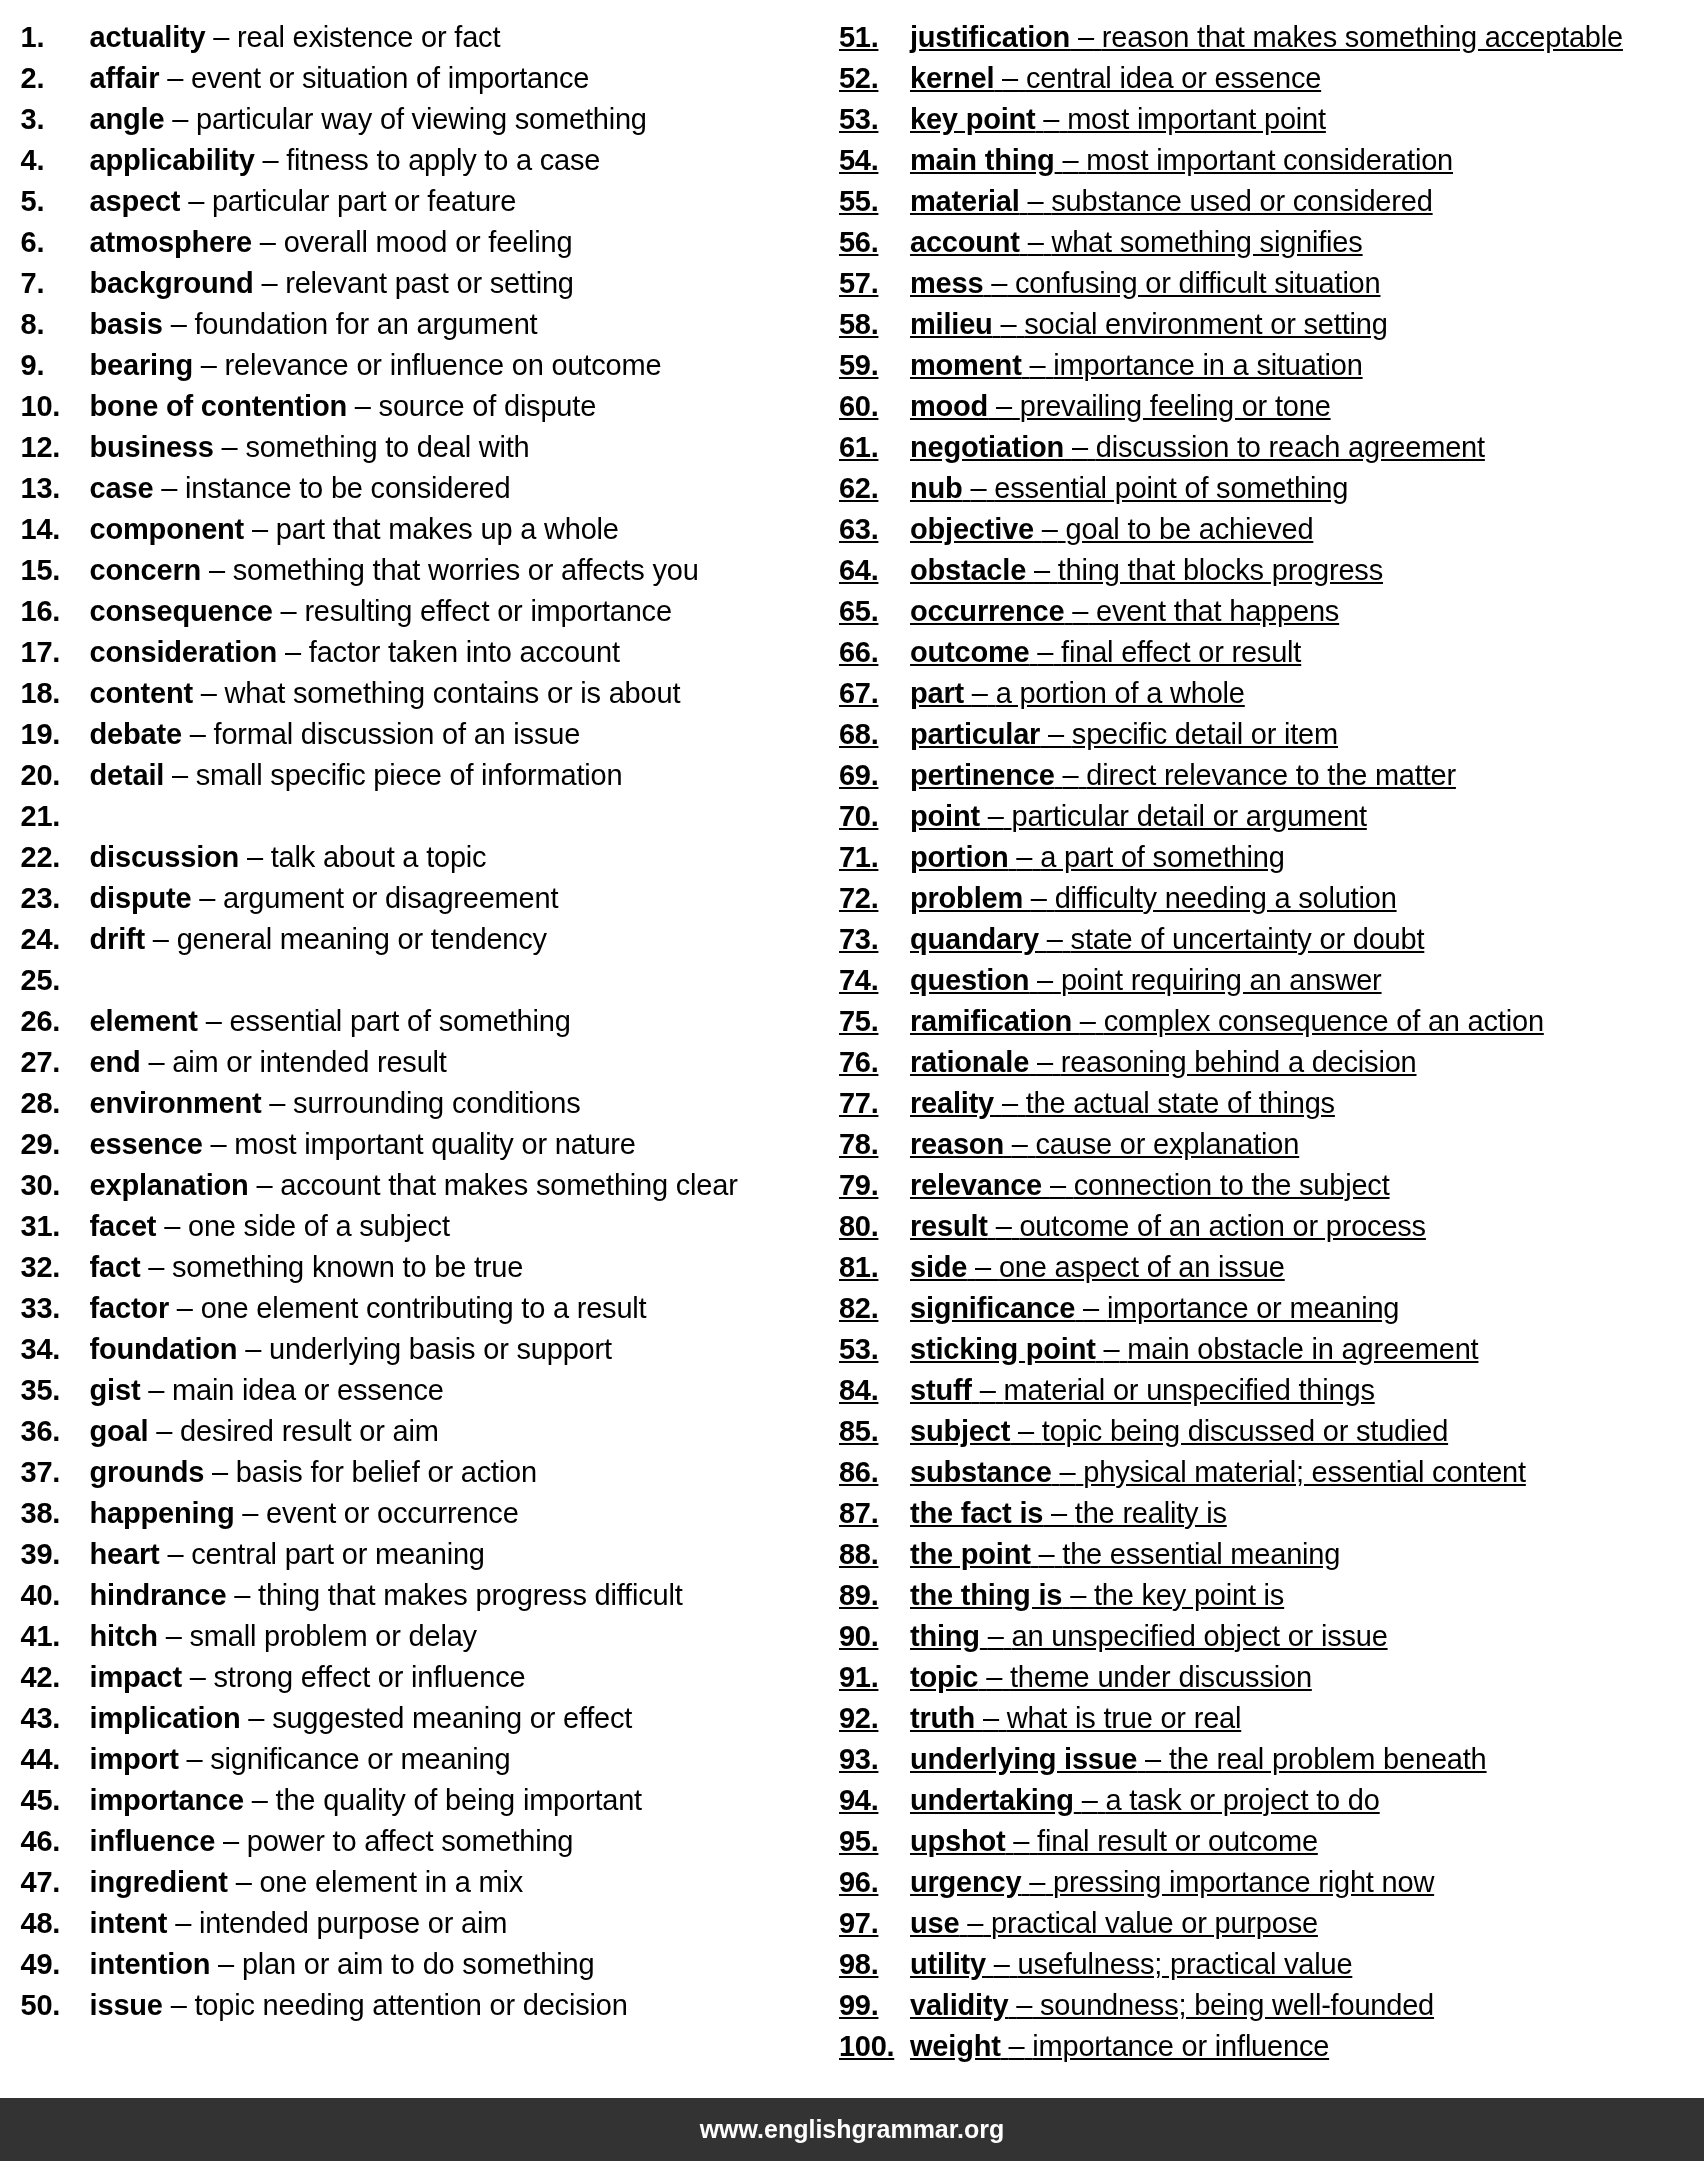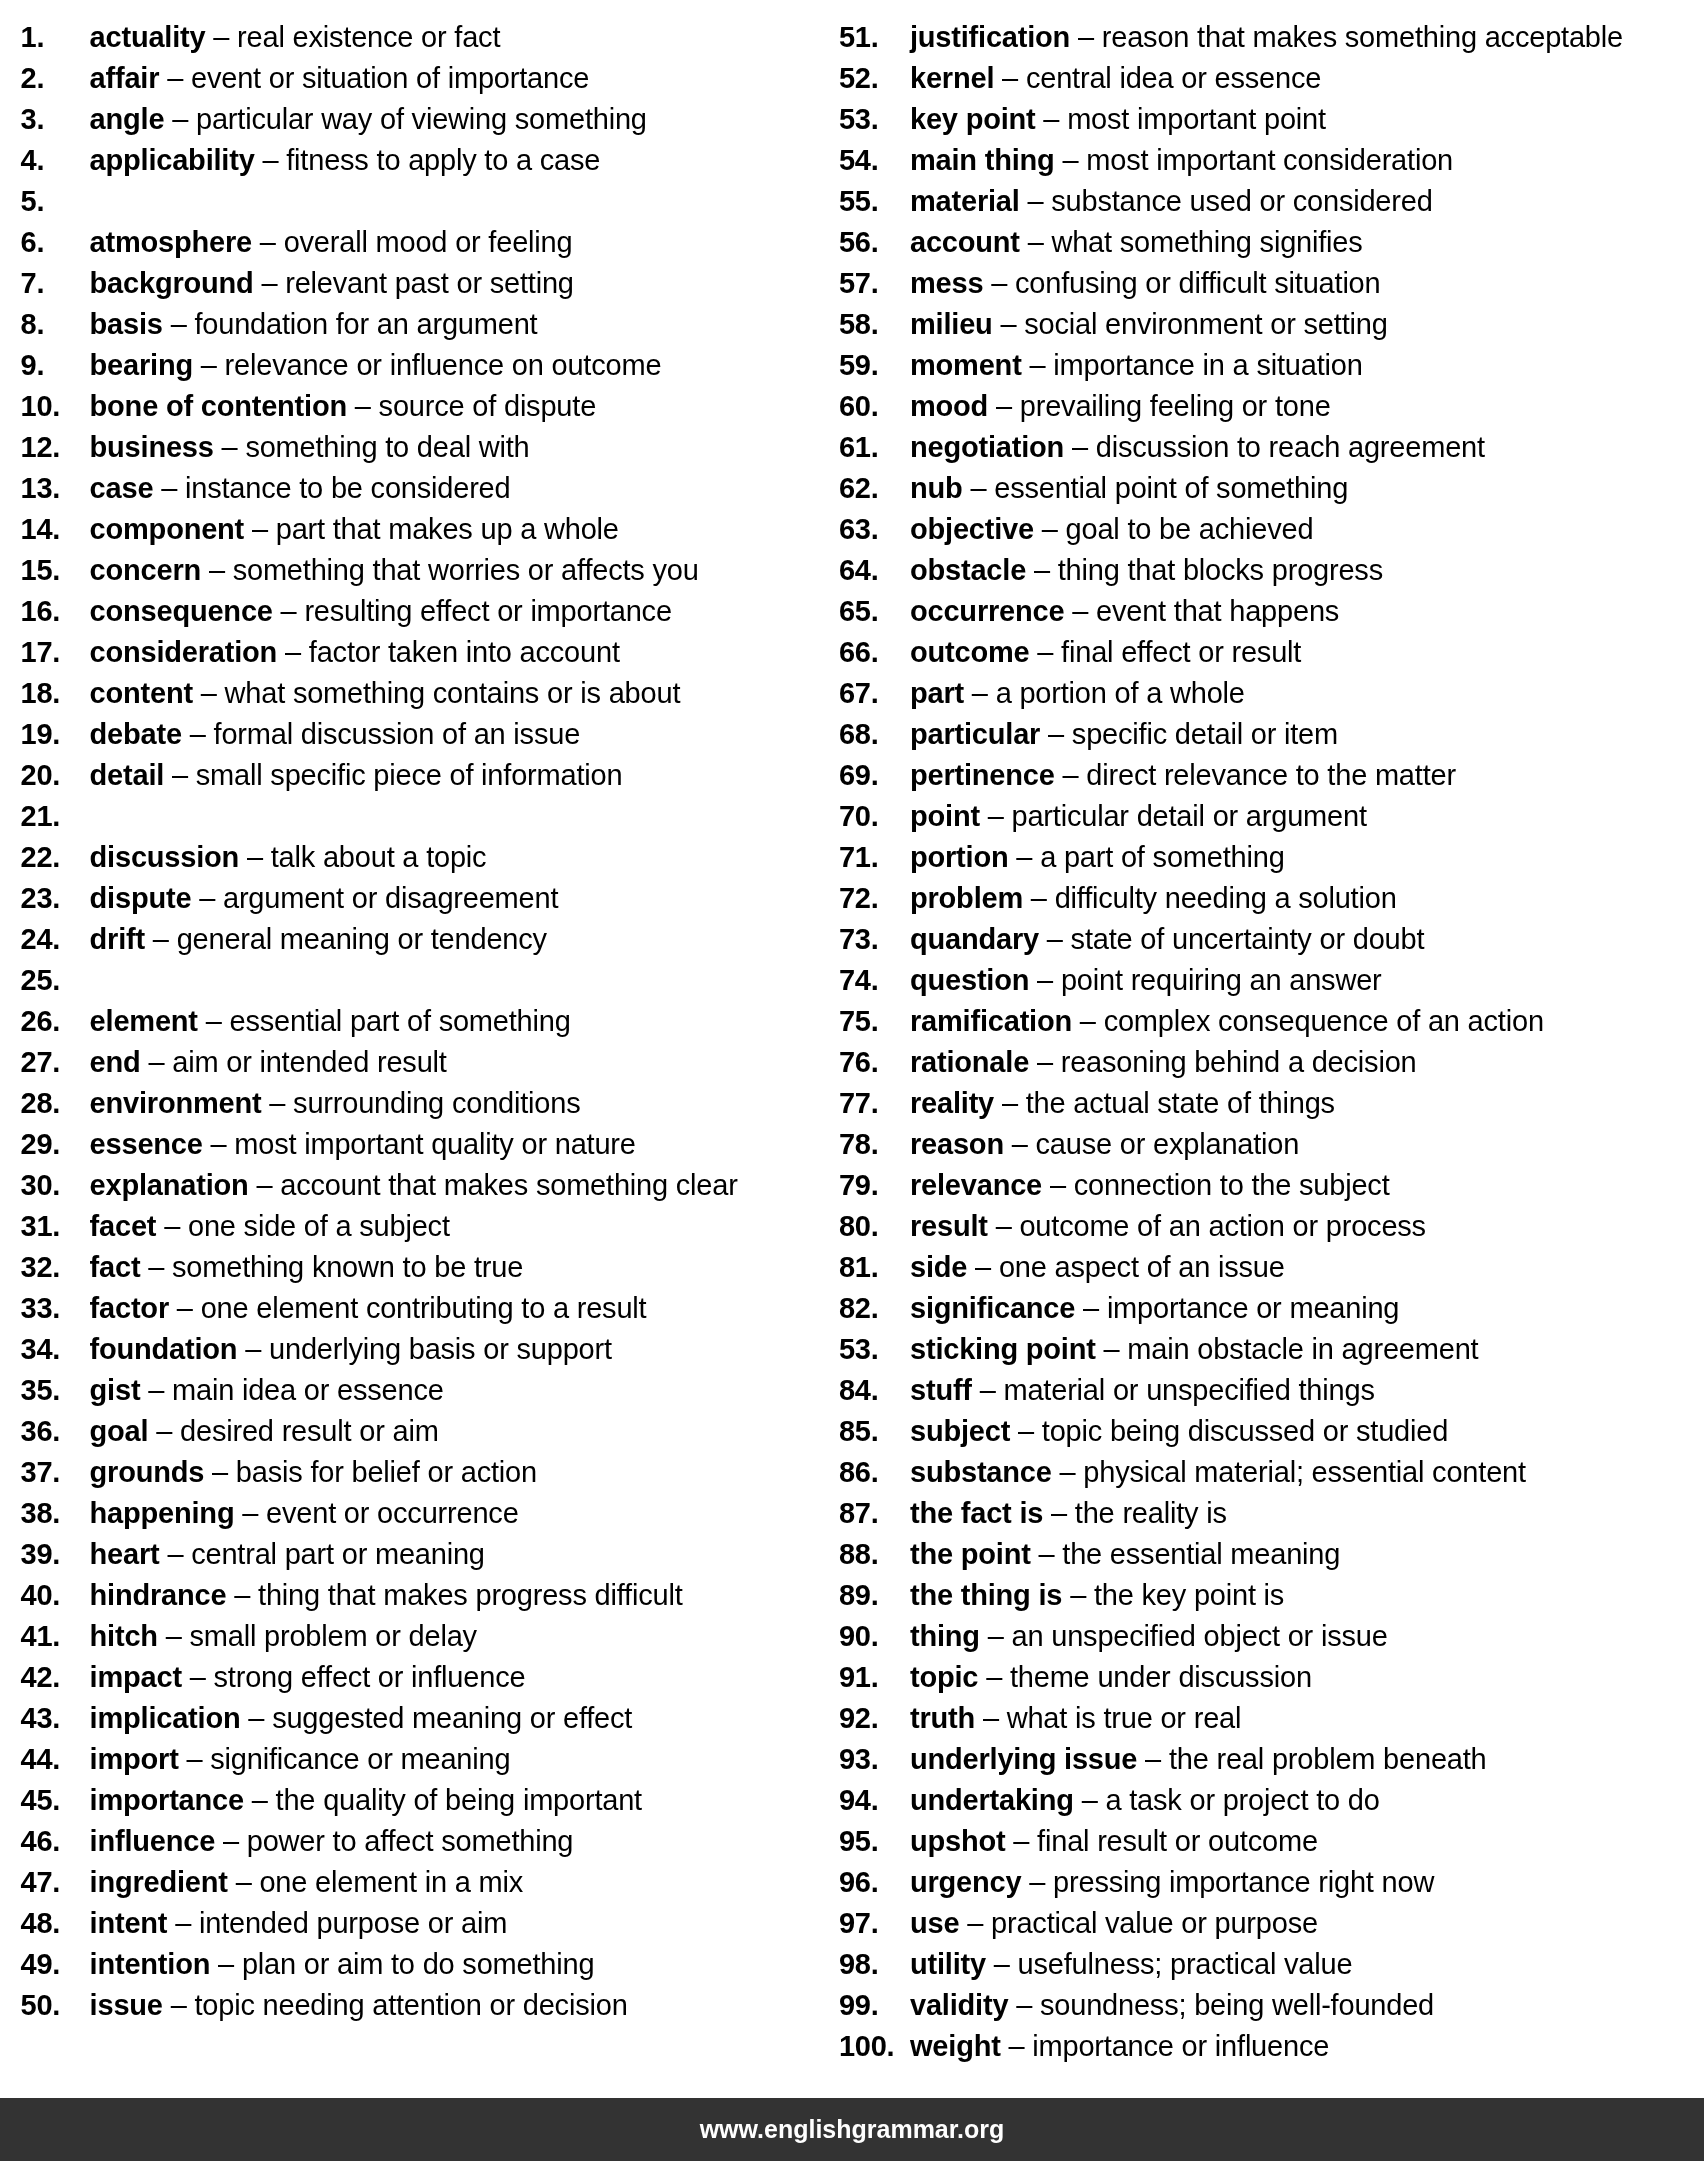--- a/index.html
+++ b/index.html
@@ -24,21 +24,21 @@
     height:2067px;
     display:flex;
     flex-direction:row;
     align-items:flex-start;
   }
   .col {
     position:relative;
     height:2054px;
   }
   .col-left  { width:810px; padding-left:20.6px; }
-  .col-right { width:894px; padding-left:29px; }
+  .col-right { width:894px; padding-left:29px;text-decoration:underline; }
 
   .entry {
     display:flex;
     flex-direction:row;
     align-items:baseline;
     height:41px;
     line-height:41px;
     white-space:nowrap;
   }
   .num {
@@ -103,20 +103,21 @@
         <div class="entry">
           <span class="num">3.</span>
           <span class="body"><span class="term">angle</span> <span class="dash">–</span> <span class="def">particular way of viewing something</span></span>
         </div>
         <div class="entry">
           <span class="num">4.</span>
           <span class="body"><span class="term">applicability</span> <span class="dash">–</span> <span class="def">fitness to apply to a case</span></span>
         </div>
         <div class="entry">
           <span class="num">5.</span>
+          <span class="body"><span class="term">aspect</span> <span class="dash">–</span> <span class="def">particular part or feature</span></span>
         </div>
         <div class="entry">
           <span class="num">6.</span>
           <span class="body"><span class="term">atmosphere</span> <span class="dash">–</span> <span class="def">overall mood or feeling</span></span>
         </div>
         <div class="entry">
           <span class="num">7.</span>
           <span class="body"><span class="term">background</span> <span class="dash">–</span> <span class="def">relevant past or setting</span></span>
         </div>
         <div class="entry">

